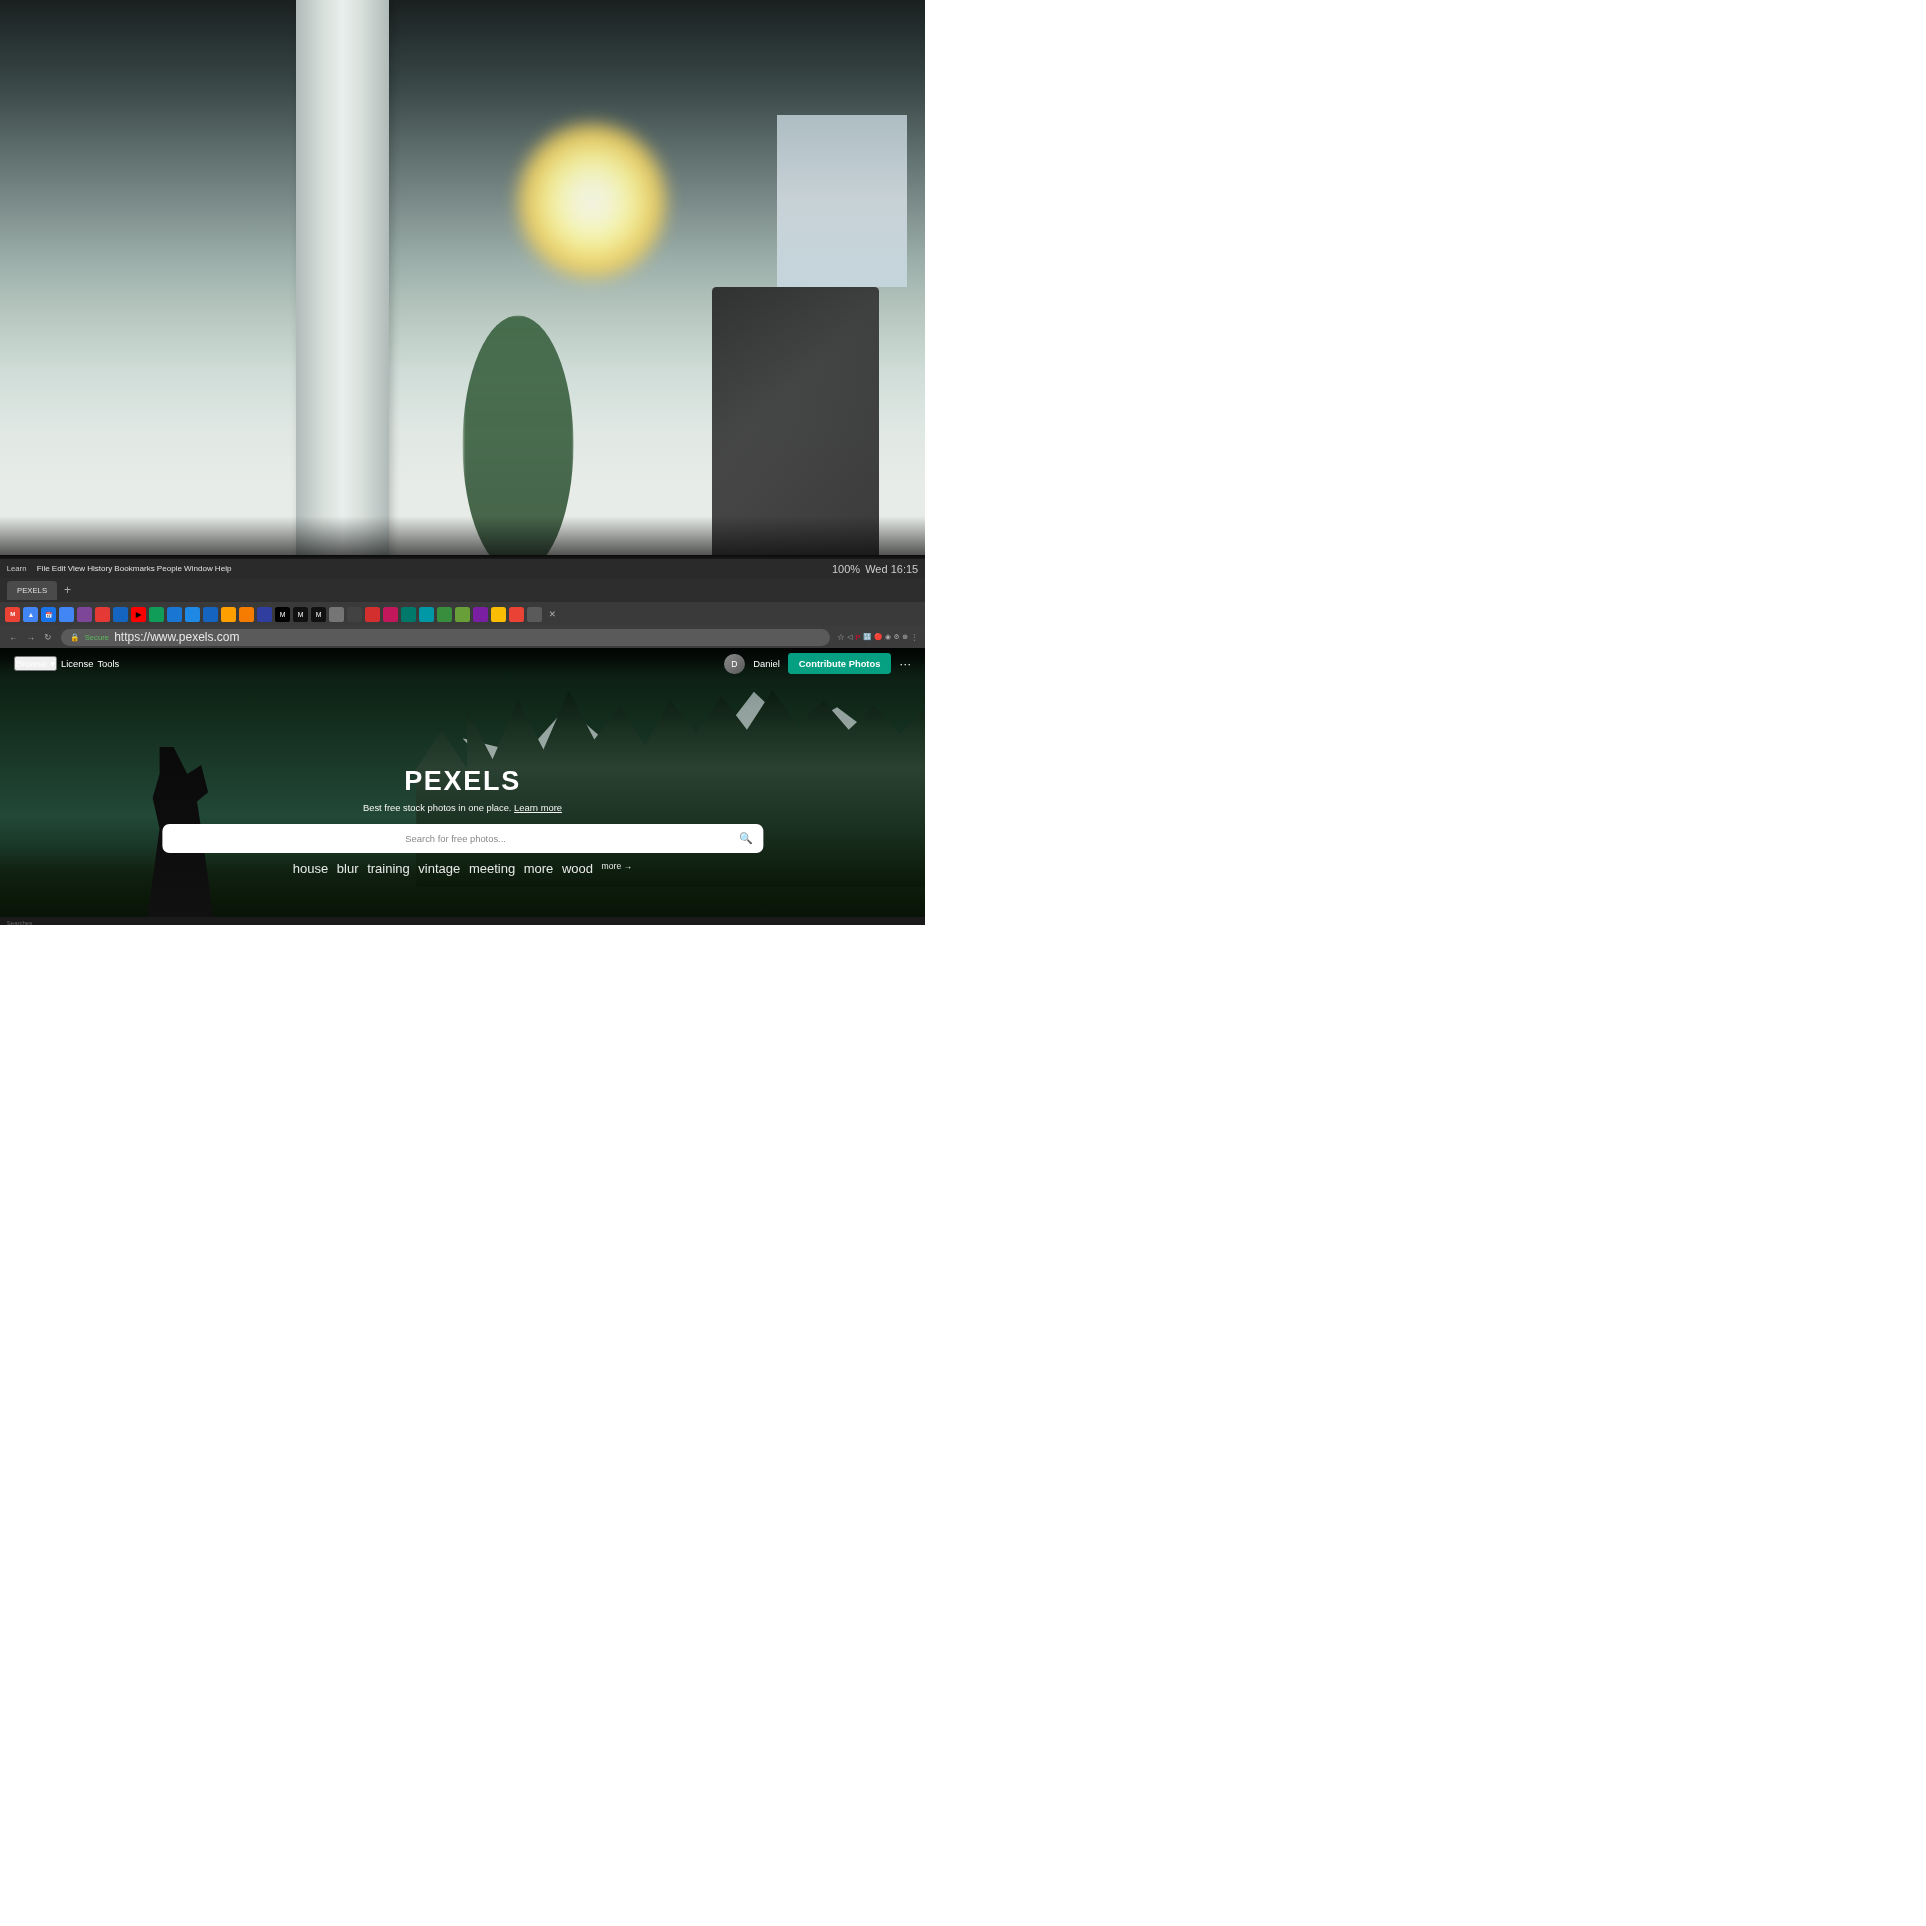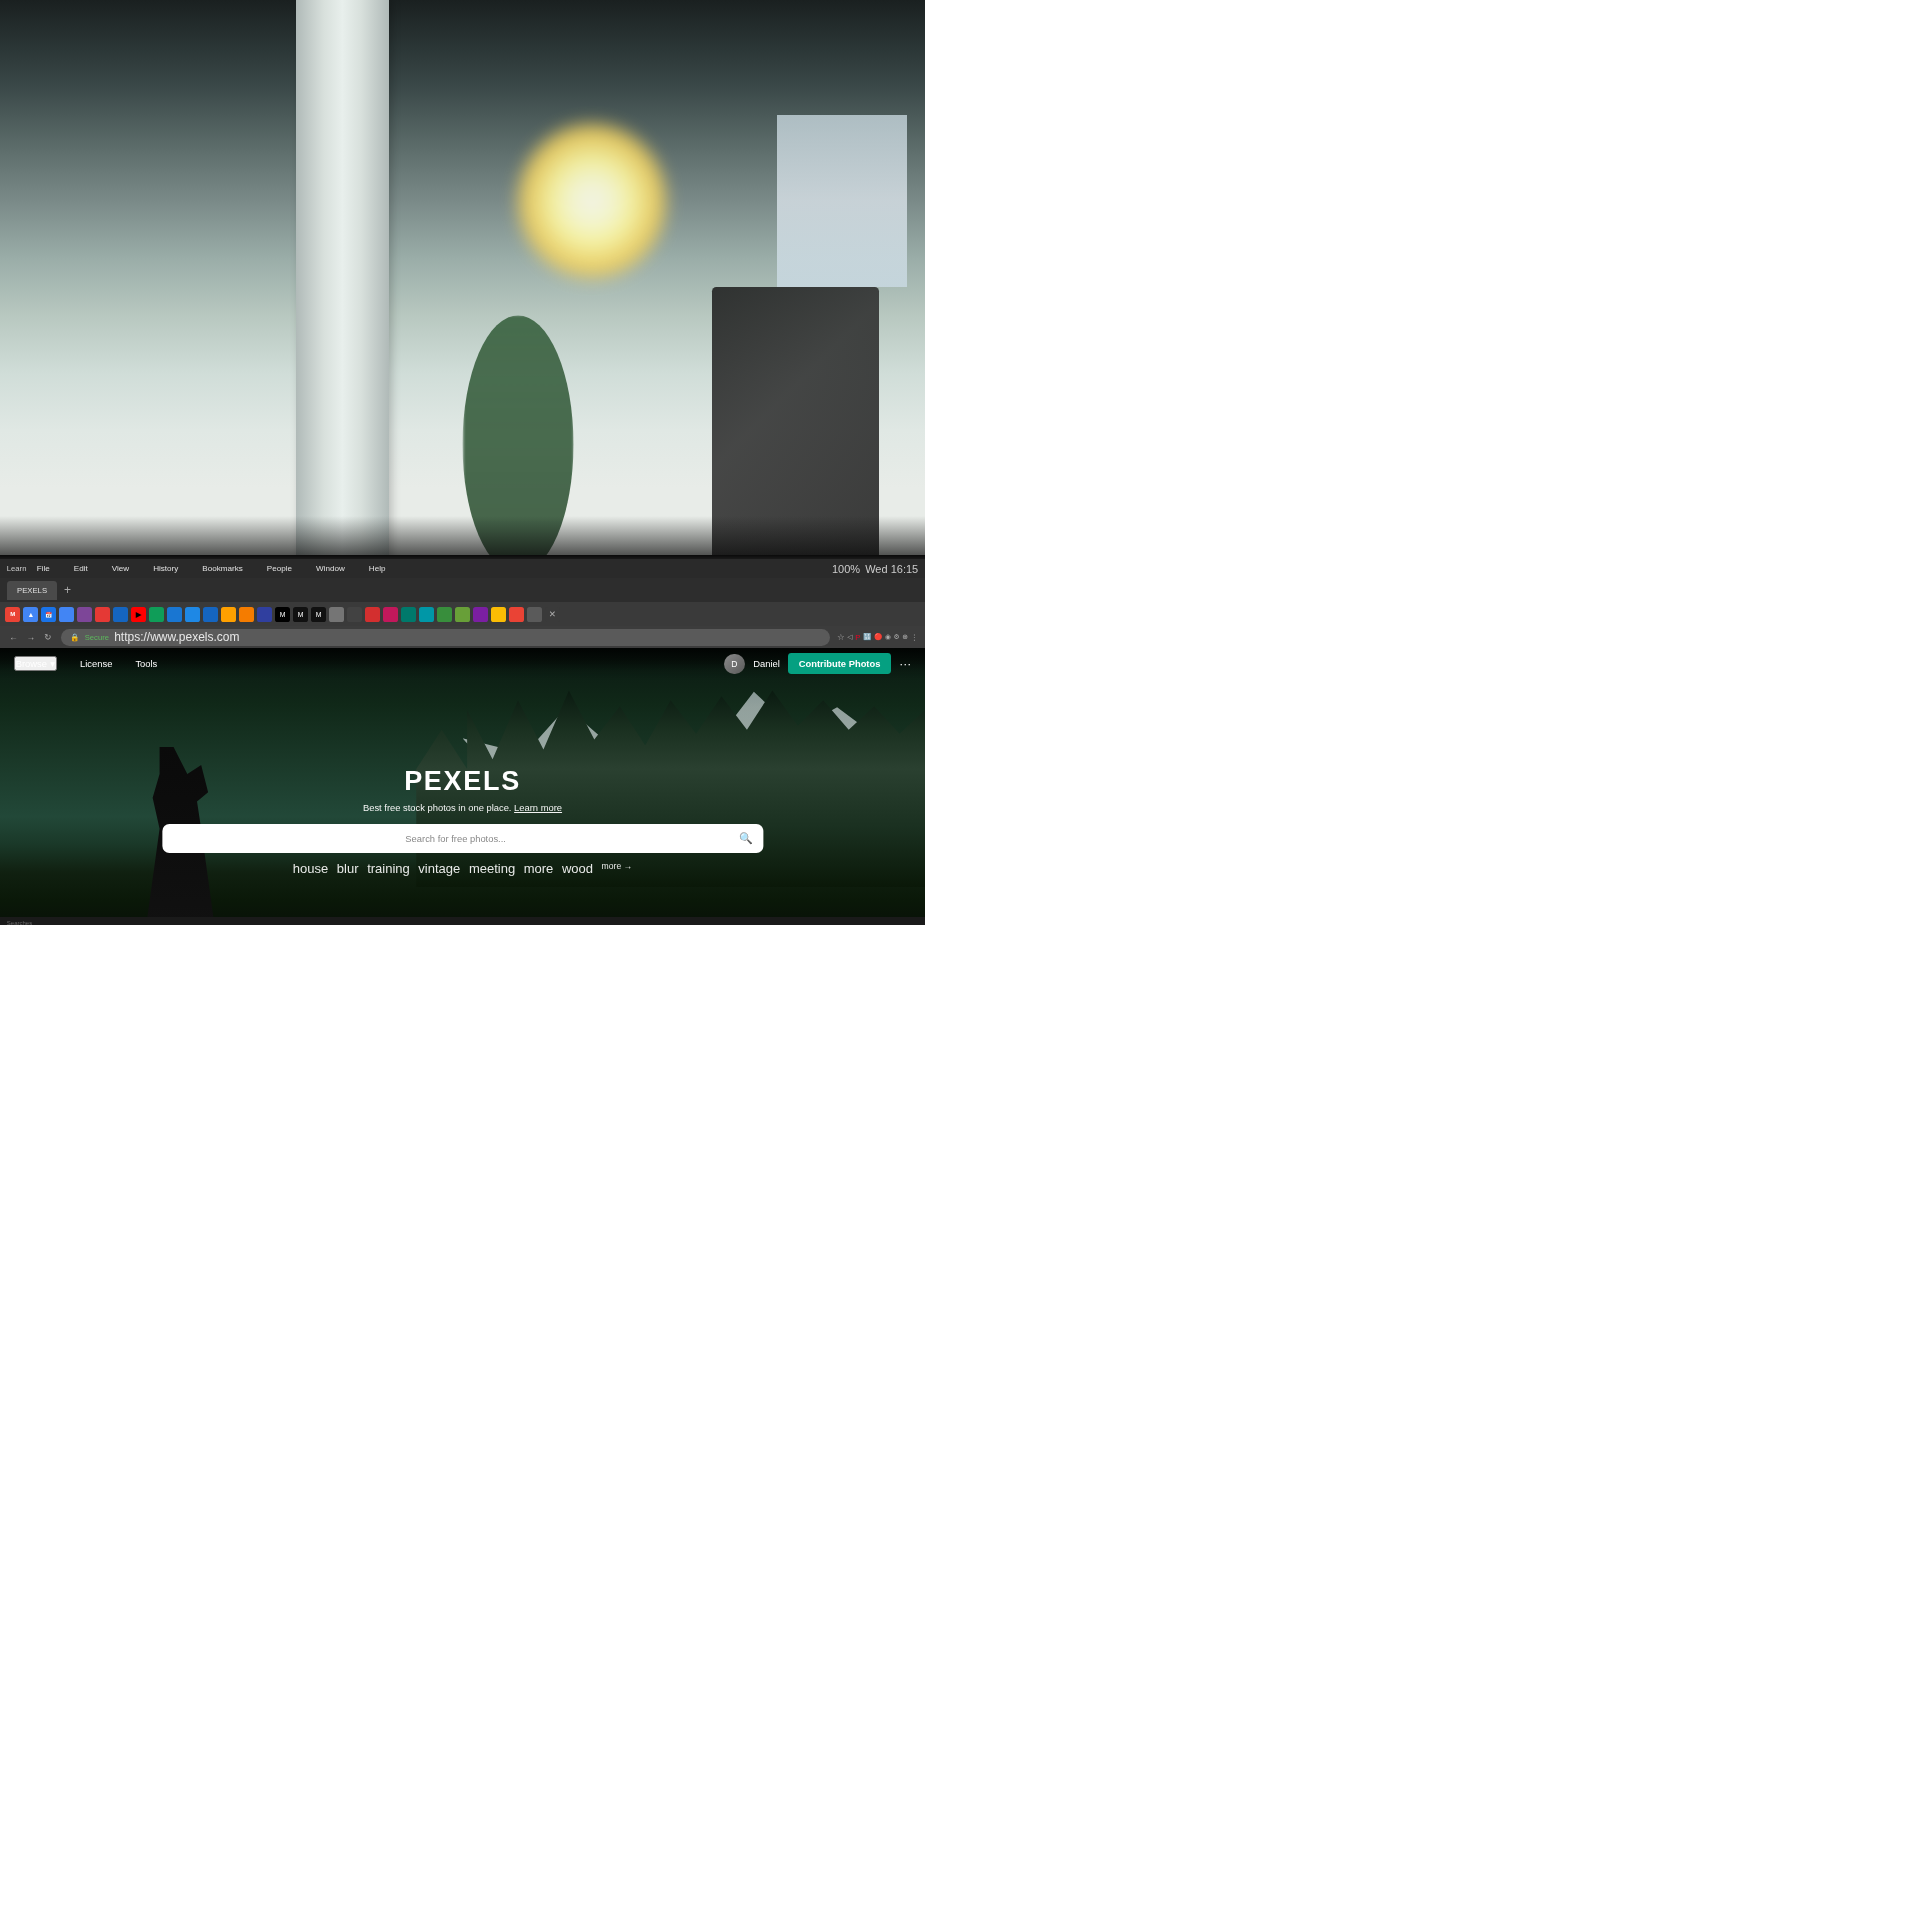--- a/index.html
+++ b/index.html
@@ -185,21 +185,21 @@
 
     .system-bar-right {
       display: flex;
       align-items: center;
       gap: 5.1px;
       font-size: 11px;
     }
 
     .menu-items {
       display: flex;
-      gap: 24px;
+      gap: 2px;
     }
 
     .menu-item {
       font-size: 8.1px;
       color: #e0e0e0;
       cursor: pointer;
     }
 
     
     .toolbar-icons {
@@ -346,21 +346,21 @@
       display: flex;
       align-items: center;
       justify-content: space-between;
       padding: 0 13.7px;
       background: linear-gradient(180deg, rgba(0,0,0,0.5) 0%, transparent 100%);
     }
 
     .pexels-nav-left {
       display: flex;
       align-items: center;
-      gap: 23px;
+      gap: 4px;
     }
 
     .browse-btn {
       color: #ffffff;
       font-size: 9.4px;
       display: flex;
       align-items: center;
       gap: 3.4px;
       cursor: pointer;
     }

